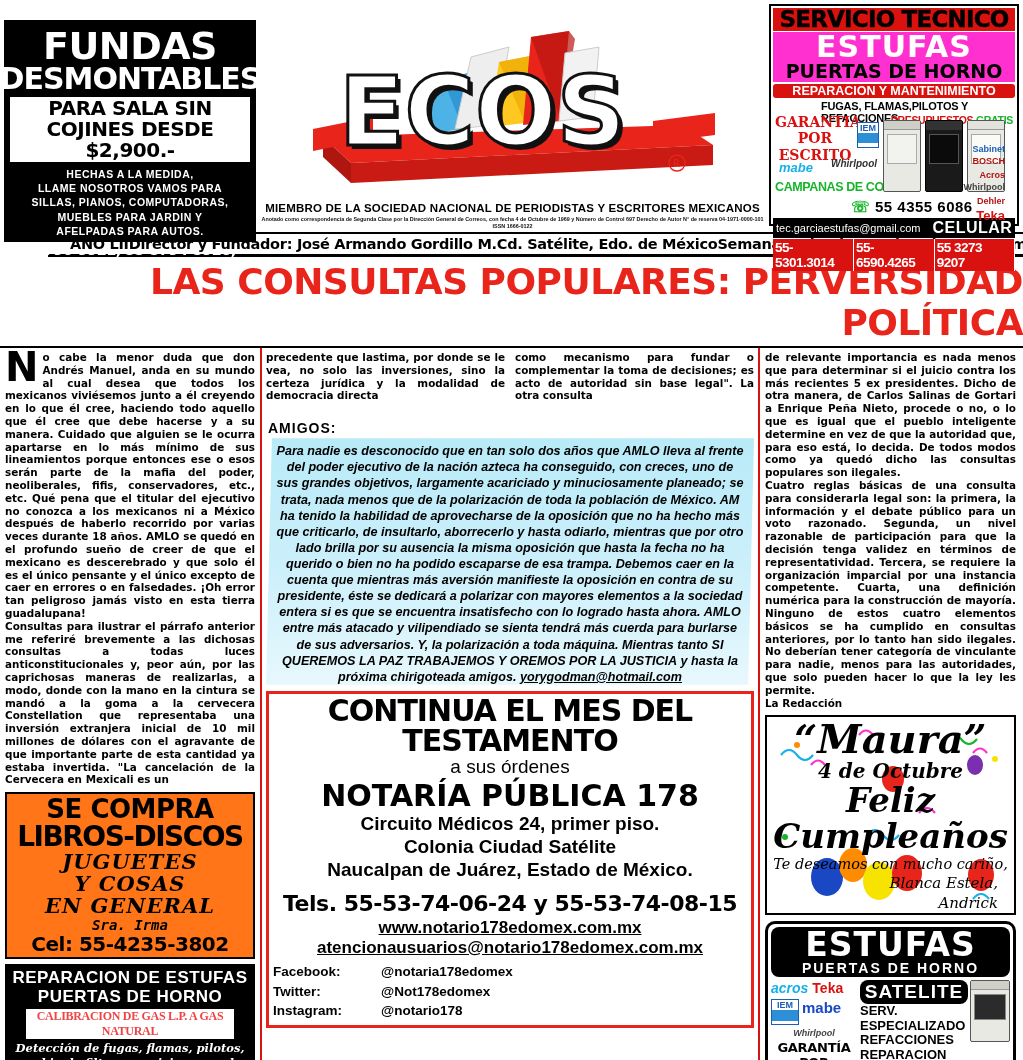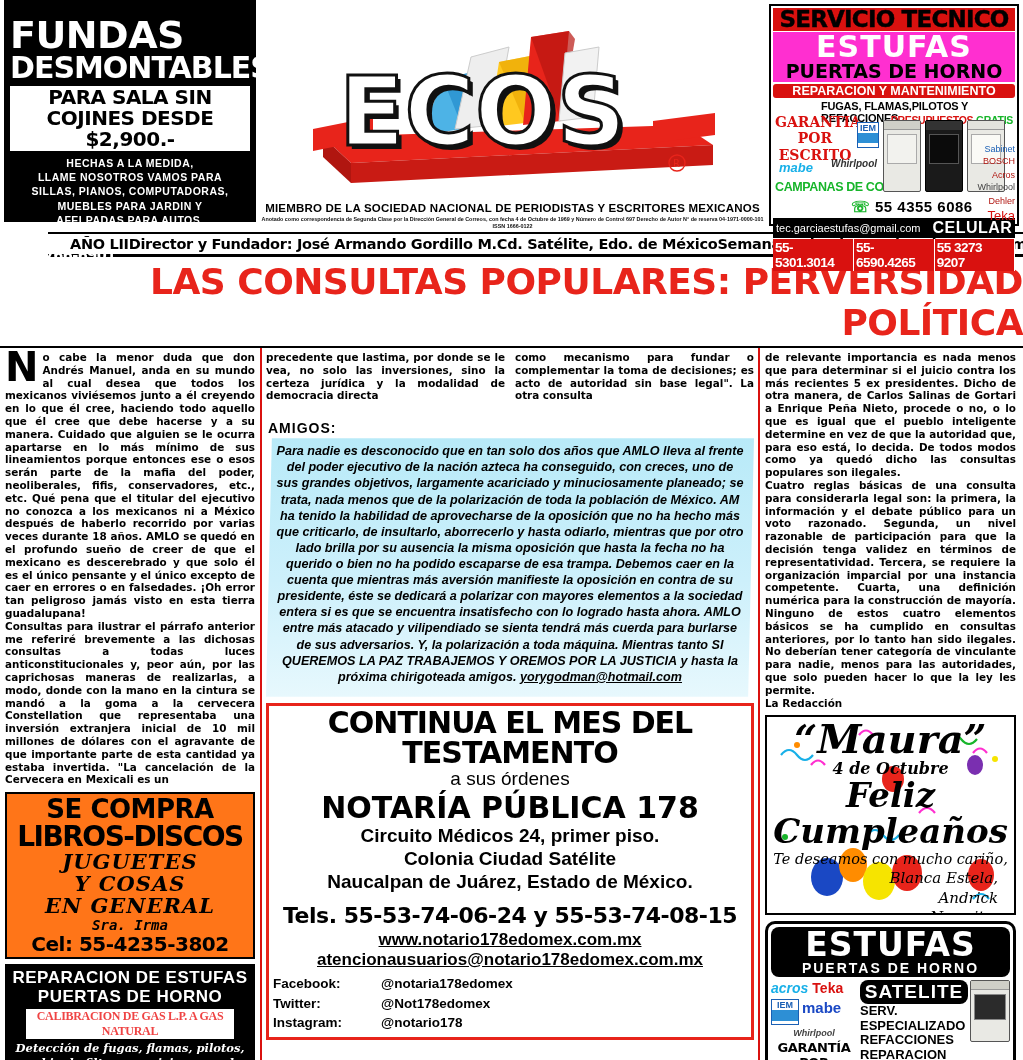--- a/index.html
+++ b/index.html
@@ -10,24 +10,24 @@
     overflow: hidden;
     position: relative;
   }
   .page { position: relative; width: 1023px; height: 1060px; }
 
   
   .top-row { display: flex; width: 1023px; height: 232px; align-items: flex-start; }
 
   
   .fundas {
-    width: 252px; height: 222px; margin: 0 0 0 4px;
+    width: 252px; height: 222px; margin: 20px 0 0 4px;
     background: #000; color: #fff; border: 2px solid #000;
-    display: flex; flex-direction: column; 
-    padding: 15px 4px;
+    display: flex; flex-direction: column; align-items: center;
+    padding: 6px 4px;
   }
   .fundas-l1 { font-size: 38px; font-weight: bold; letter-spacing: -0.5px; line-height: 0.95; font-family: "DejaVu Sans", sans-serif; }
   .fundas-l2 { font-size: 30px; font-weight: bold; letter-spacing: -1px; line-height: 1.0; font-family: "DejaVu Sans", sans-serif; }
   .fundas-box {
     background: #fff; color: #000; width: 100%; margin-top: 3px;
     text-align: center; padding: 1px 2px;
   }
   .fundas-box div { font-size: 20px; font-weight: bold; line-height: 1.05; letter-spacing: -0.5px; font-family: "DejaVu Sans", sans-serif; }
   .fundas-body { font-size: 10.5px; font-weight: bold; line-height: 1.35; text-align: center; margin-top: 5px; letter-spacing: 0.5px; }
   .fundas-tel { font-size: 14.5px; font-weight: bold; margin-top: 4px; letter-spacing: -0.6px; font-family: "DejaVu Sans", sans-serif; }
@@ -46,21 +46,21 @@
   .svc-t3 { background: #ff2fd0; color: #000; text-align: center; font-size: 19px; font-weight: bold; letter-spacing: 0px; line-height: 1.05; font-family:"DejaVu Sans",sans-serif;}
   .svc-t4 { background: #d9110f; color: #fff; text-align: center; font-size: 12.5px; font-weight: bold; letter-spacing: 0px; line-height: 1.15; margin-top: 2px; border-radius: 3px;}
   .svc-mid { position: relative; height: 118px; margin-top: 2px; }
   .svc-fug { position:absolute; top:0px; left:48px; font-size: 11px; font-weight: bold; color:#000; letter-spacing:-0.2px;}
   .svc-gar { position:absolute; top:14px; left:2px; width:80px; text-align:center; color:#d9110f; font-size:14px; font-weight:bold; line-height:1.15; font-family:"DejaVu Serif",serif;}
   .svc-mabe { position:absolute; top:60px; left:6px; color:#18b0e8; font-size:13px; font-weight:bold; font-style:italic;}
   .svc-whirl { position:absolute; top:58px; left:58px; color:#333; font-size:10px; font-style:italic; font-weight:bold;}
   .svc-camp { position:absolute; top:80px; left:2px; color:#17b52a; font-size:12.5px; font-weight:bold; letter-spacing:-0.4px;}
   .svc-pres { position:absolute; top:14px; right:2px; font-size:10.5px; font-weight:bold; letter-spacing:-0.3px;}
   .svc-pres b:first-child { color:#d9110f; } .svc-pres b:last-child { color:#17b52a; }
-  .svc-brand { position:absolute; right:0; font-size:9px; font-weight:normal; }
+  .svc-brand { position:absolute; right:10px; font-size:9px; font-weight:bold; }
   .svc-wa { position:absolute; bottom:2px; left:78px; font-size:15px; font-weight:bold; letter-spacing:0.5px;}
   .svc-mail { background:#000; color:#fff; font-size:11px; padding:1px 3px; display:flex; justify-content:space-between; align-items:center;gap:12px;}
   .svc-cel { font-size:16px; font-weight:bold; letter-spacing:0.5px;}
   .svc-tels { display:flex; margin-top:1px;}
   .svc-tels span { background:#d9110f; color:#fff; font-size:13.5px; font-weight:bold; padding:1px 2px; letter-spacing:-0.5px; border-right:1px solid #fff;}
   .stove { background:#e9e9e4; border:1px solid #555; border-radius:2px; }
 
   
   .infobar {
     border-top: 2px solid #000; border-bottom: 3px solid #000;
@@ -94,21 +94,21 @@
   .chiri-pill {
     background:#000; color:#fff; border-radius: 90px; width: 420px; margin: 7px auto 0 auto;
     text-align:center; padding: 4px 0 6px 0;
   }
   .chiri-t { font-size: 28px; font-weight: bold; letter-spacing: 2px; font-family:"DejaVu Sans",sans-serif; }
   .chiri-s { font-size: 16px; font-weight: bold; letter-spacing: 0.3px; }
   .amigos { font-size: 14px; font-weight: bold; margin: 18px 0 2px 2px; letter-spacing: 1px;}
   .chiri-body {
     background: linear-gradient(180deg,#b8eaf8 0%, #cdf0fb 55%, #e7f8fd 100%);
     font-size: 12.6px; font-style: italic; font-weight: bold; line-height: 1.28;
-    text-align: center; padding: 5px 10px 12px 10px; color:#000;
+    text-align: center; padding: 5px 10px 0 10px; color:#000;
     clip-path: polygon(1.2% 0,100% 0,98.8% 100%,0 100%);
   }
   .chiri-mail { text-decoration: underline; }
 
   
   .notaria { border: 3px solid #e8241b; margin-top: 6px; padding: 2px 4px 4px 4px; background:#fff; }
   .no-t1 { text-align:center; font-size: 30px; font-weight: bold; letter-spacing:-1px; line-height:1.0; font-family:"DejaVu Sans",sans-serif;}
   .no-t2 { text-align:center; font-size: 19px; line-height:1.2; }
   .no-t3 { text-align:center; font-size: 30px; font-weight: bold; letter-spacing:0px; line-height:1.1; font-family:"DejaVu Sans",sans-serif;}
   .no-addr { text-align:center; font-size: 19px; font-weight:bold; line-height:1.22; }
@@ -125,21 +125,21 @@
   .ac-5 { font-size: 20px; font-weight:bold; letter-spacing:-0.5px; line-height:1.1; font-family:"DejaVu Sans",sans-serif;}
 
   .ad-rep { border:2px solid #000; background:#000; color:#fff; margin-top: 5px; padding: 2px 3px 3px 3px; text-align:center;}
   .ar-1 { font-size: 17px; font-weight:bold; letter-spacing:0.5px; line-height:1.15;}
   .ar-2 { background:#fff; color:#ef4444; font-size: 12px; font-weight:bold; letter-spacing:-0.3px; margin:2px 16px; font-family:Liberation Serif, serif;}
   .ar-3 { font-size: 11.5px; font-weight:bold; font-style:italic; line-height:1.3; font-family:"DejaVu Serif",serif;}
 
   
   .ad-maura { border:2px solid #000; background:#fff; margin-top:6px; height: 200px; position:relative; overflow:hidden; }
   .mau-name { text-align:center; font-size: 40px; font-weight:bold; font-family:"DejaVu Serif",serif; font-style:italic; line-height:1.0; margin-top:2px;}
-  .mau-date { text-align:center; font-size: 16px; font-family:"DejaVu Serif",serif; font-style:italic; font-weight:bold;}
+  .mau-date { text-align:center; font-size: 20px; font-family:"DejaVu Serif",serif; font-style:italic; font-weight:bold;}
   .mau-fc { text-align:center; font-size: 34px; font-weight:bold; font-family:"DejaVu Serif",serif; font-style:italic; line-height:1.05;}
   .mau-wish { text-align:center; font-size: 14.5px; font-family:"DejaVu Serif",serif; font-style:italic; line-height:1.35;}
   .mau-sign { text-align:right; font-size: 15px; font-family:"DejaVu Serif",serif; font-style:italic; line-height:1.3; padding-right:16px;}
 
   .ad-est2 { border:3px solid #000; border-radius:10px; background:#fff; margin-top:6px; padding:3px; position:relative; }
   .e2-t1 { background:#000; color:#fff; border-radius:8px; text-align:center; padding:1px 0 2px 0;}
   .e2-t1 .a { font-size: 33px; font-weight:bold; letter-spacing:1px; line-height:1.0; font-family:"DejaVu Sans",sans-serif;}
   .e2-t1 .b { font-size: 14px; font-weight:bold; letter-spacing:2px; line-height:1.0;}
   .e2-mid { display:flex; margin-top:3px; height: 86px; }
   .e2-brands { width:86px; position:relative;}

